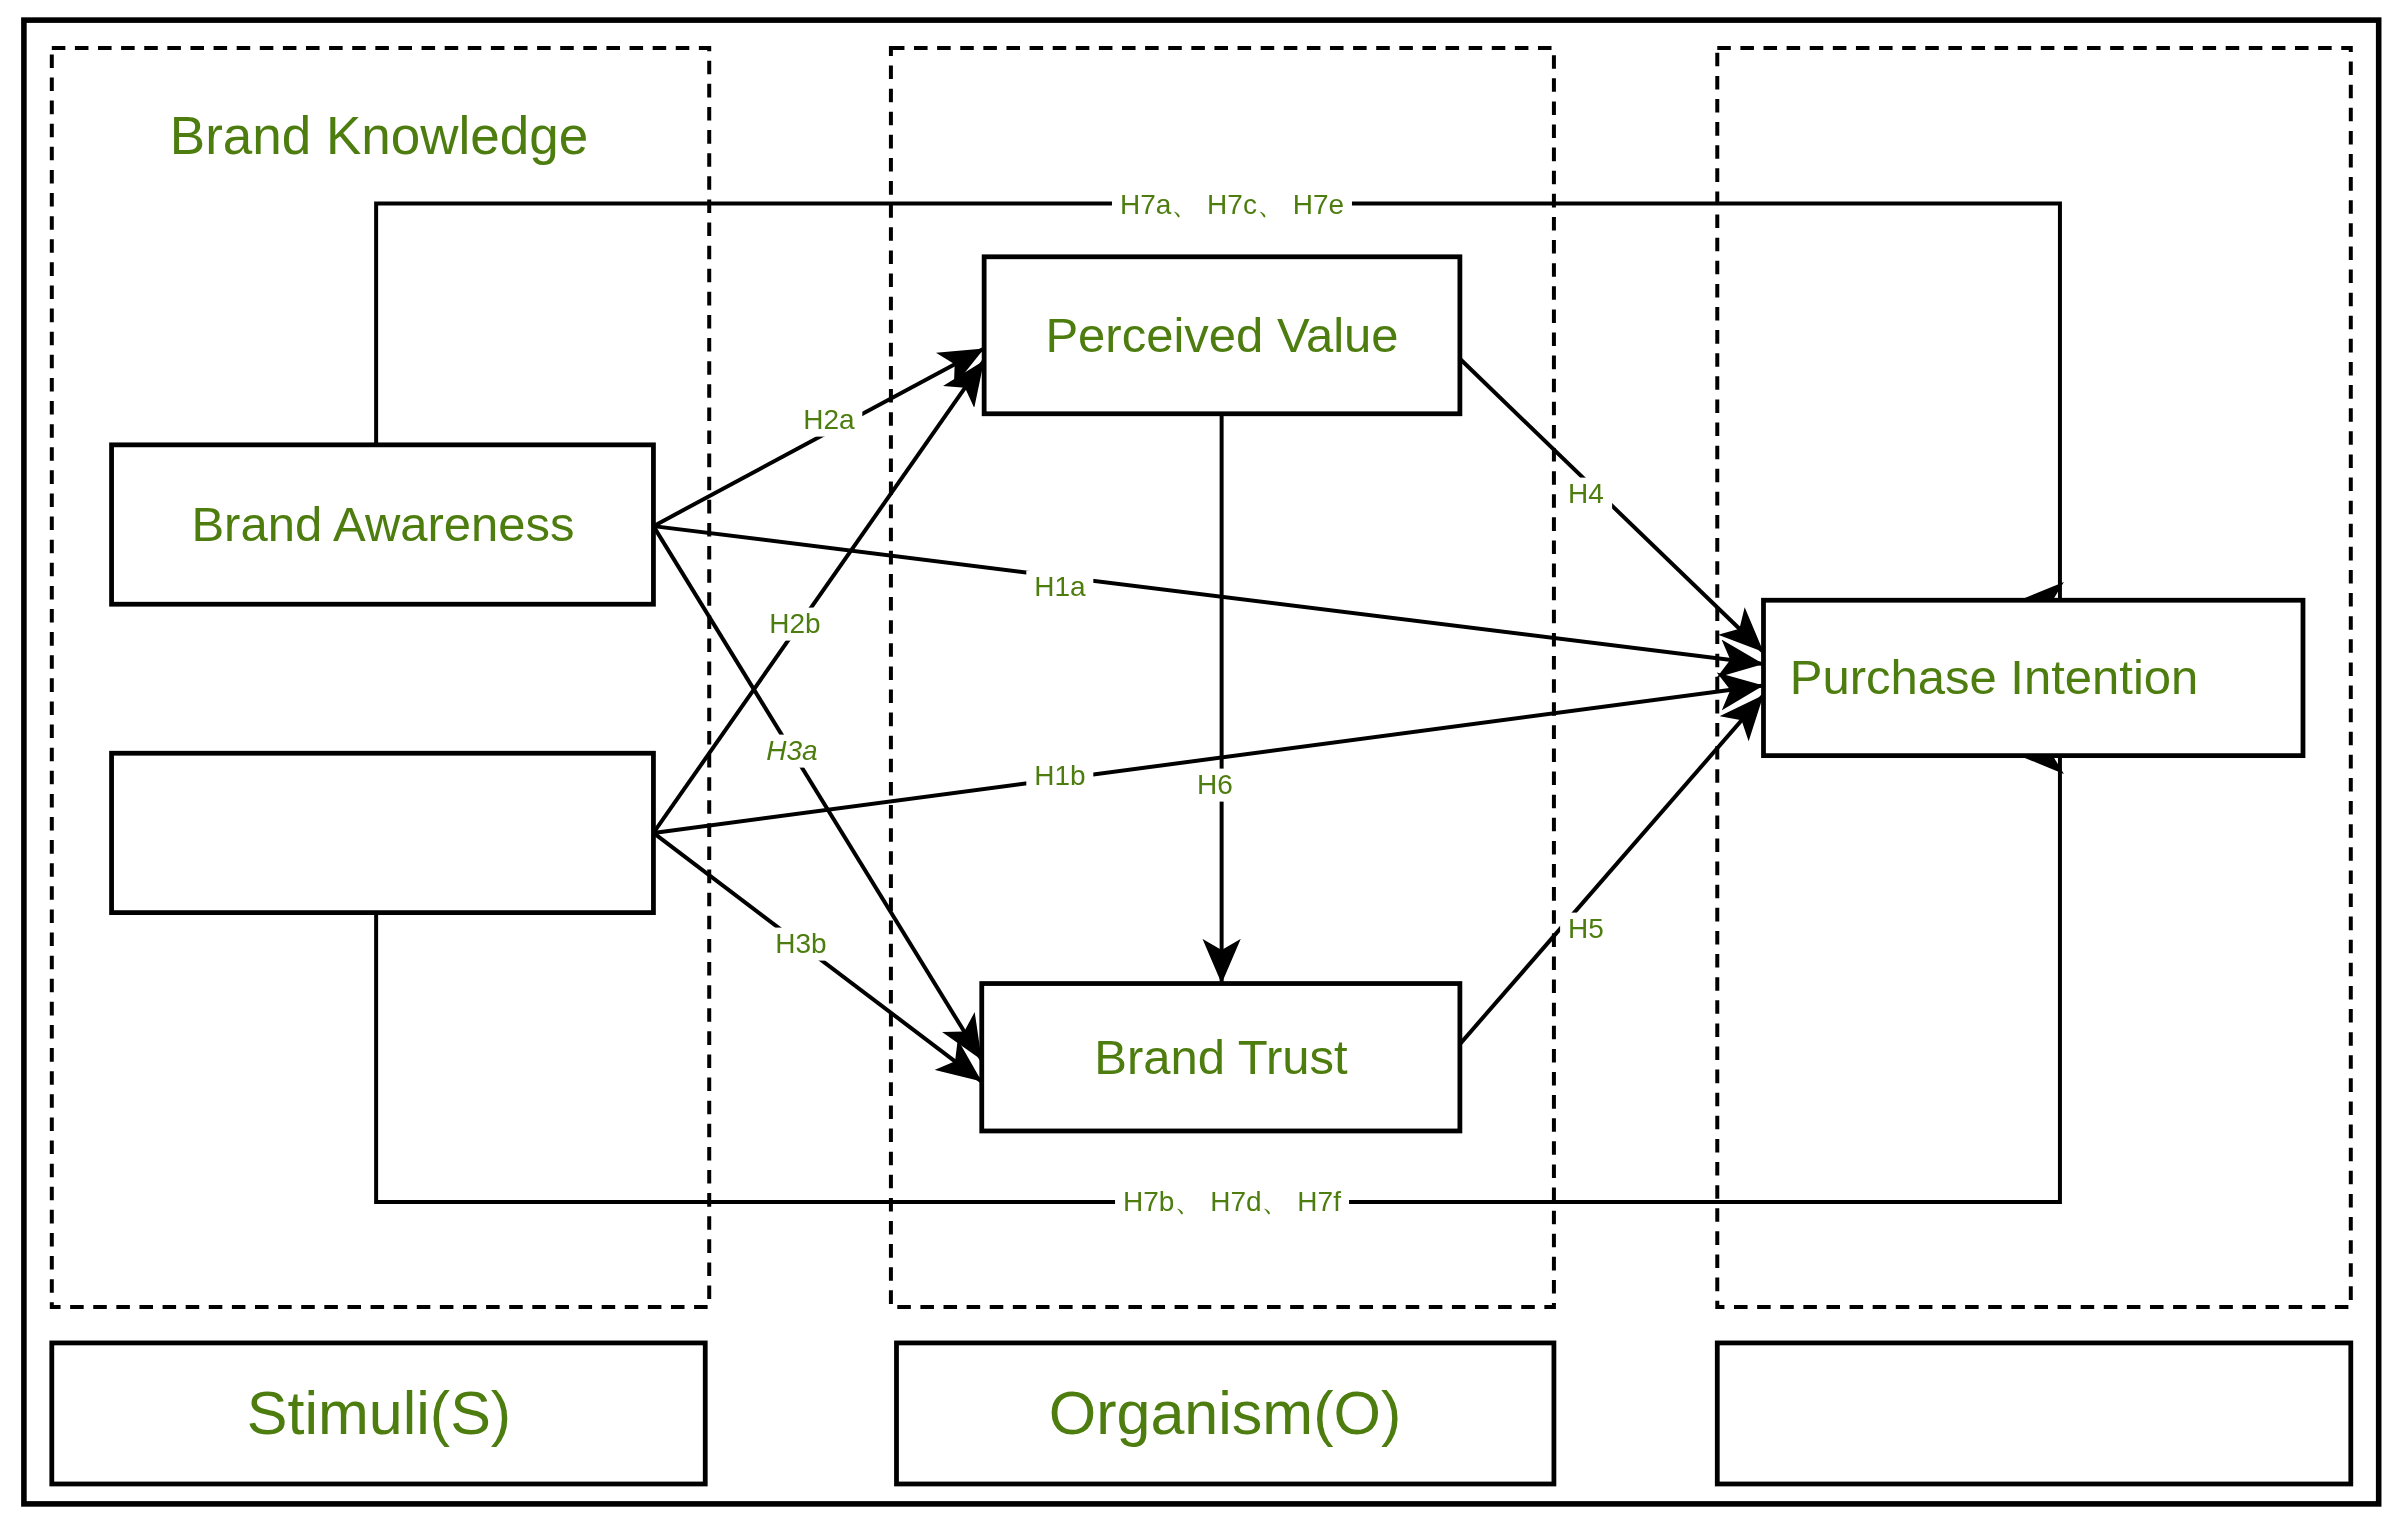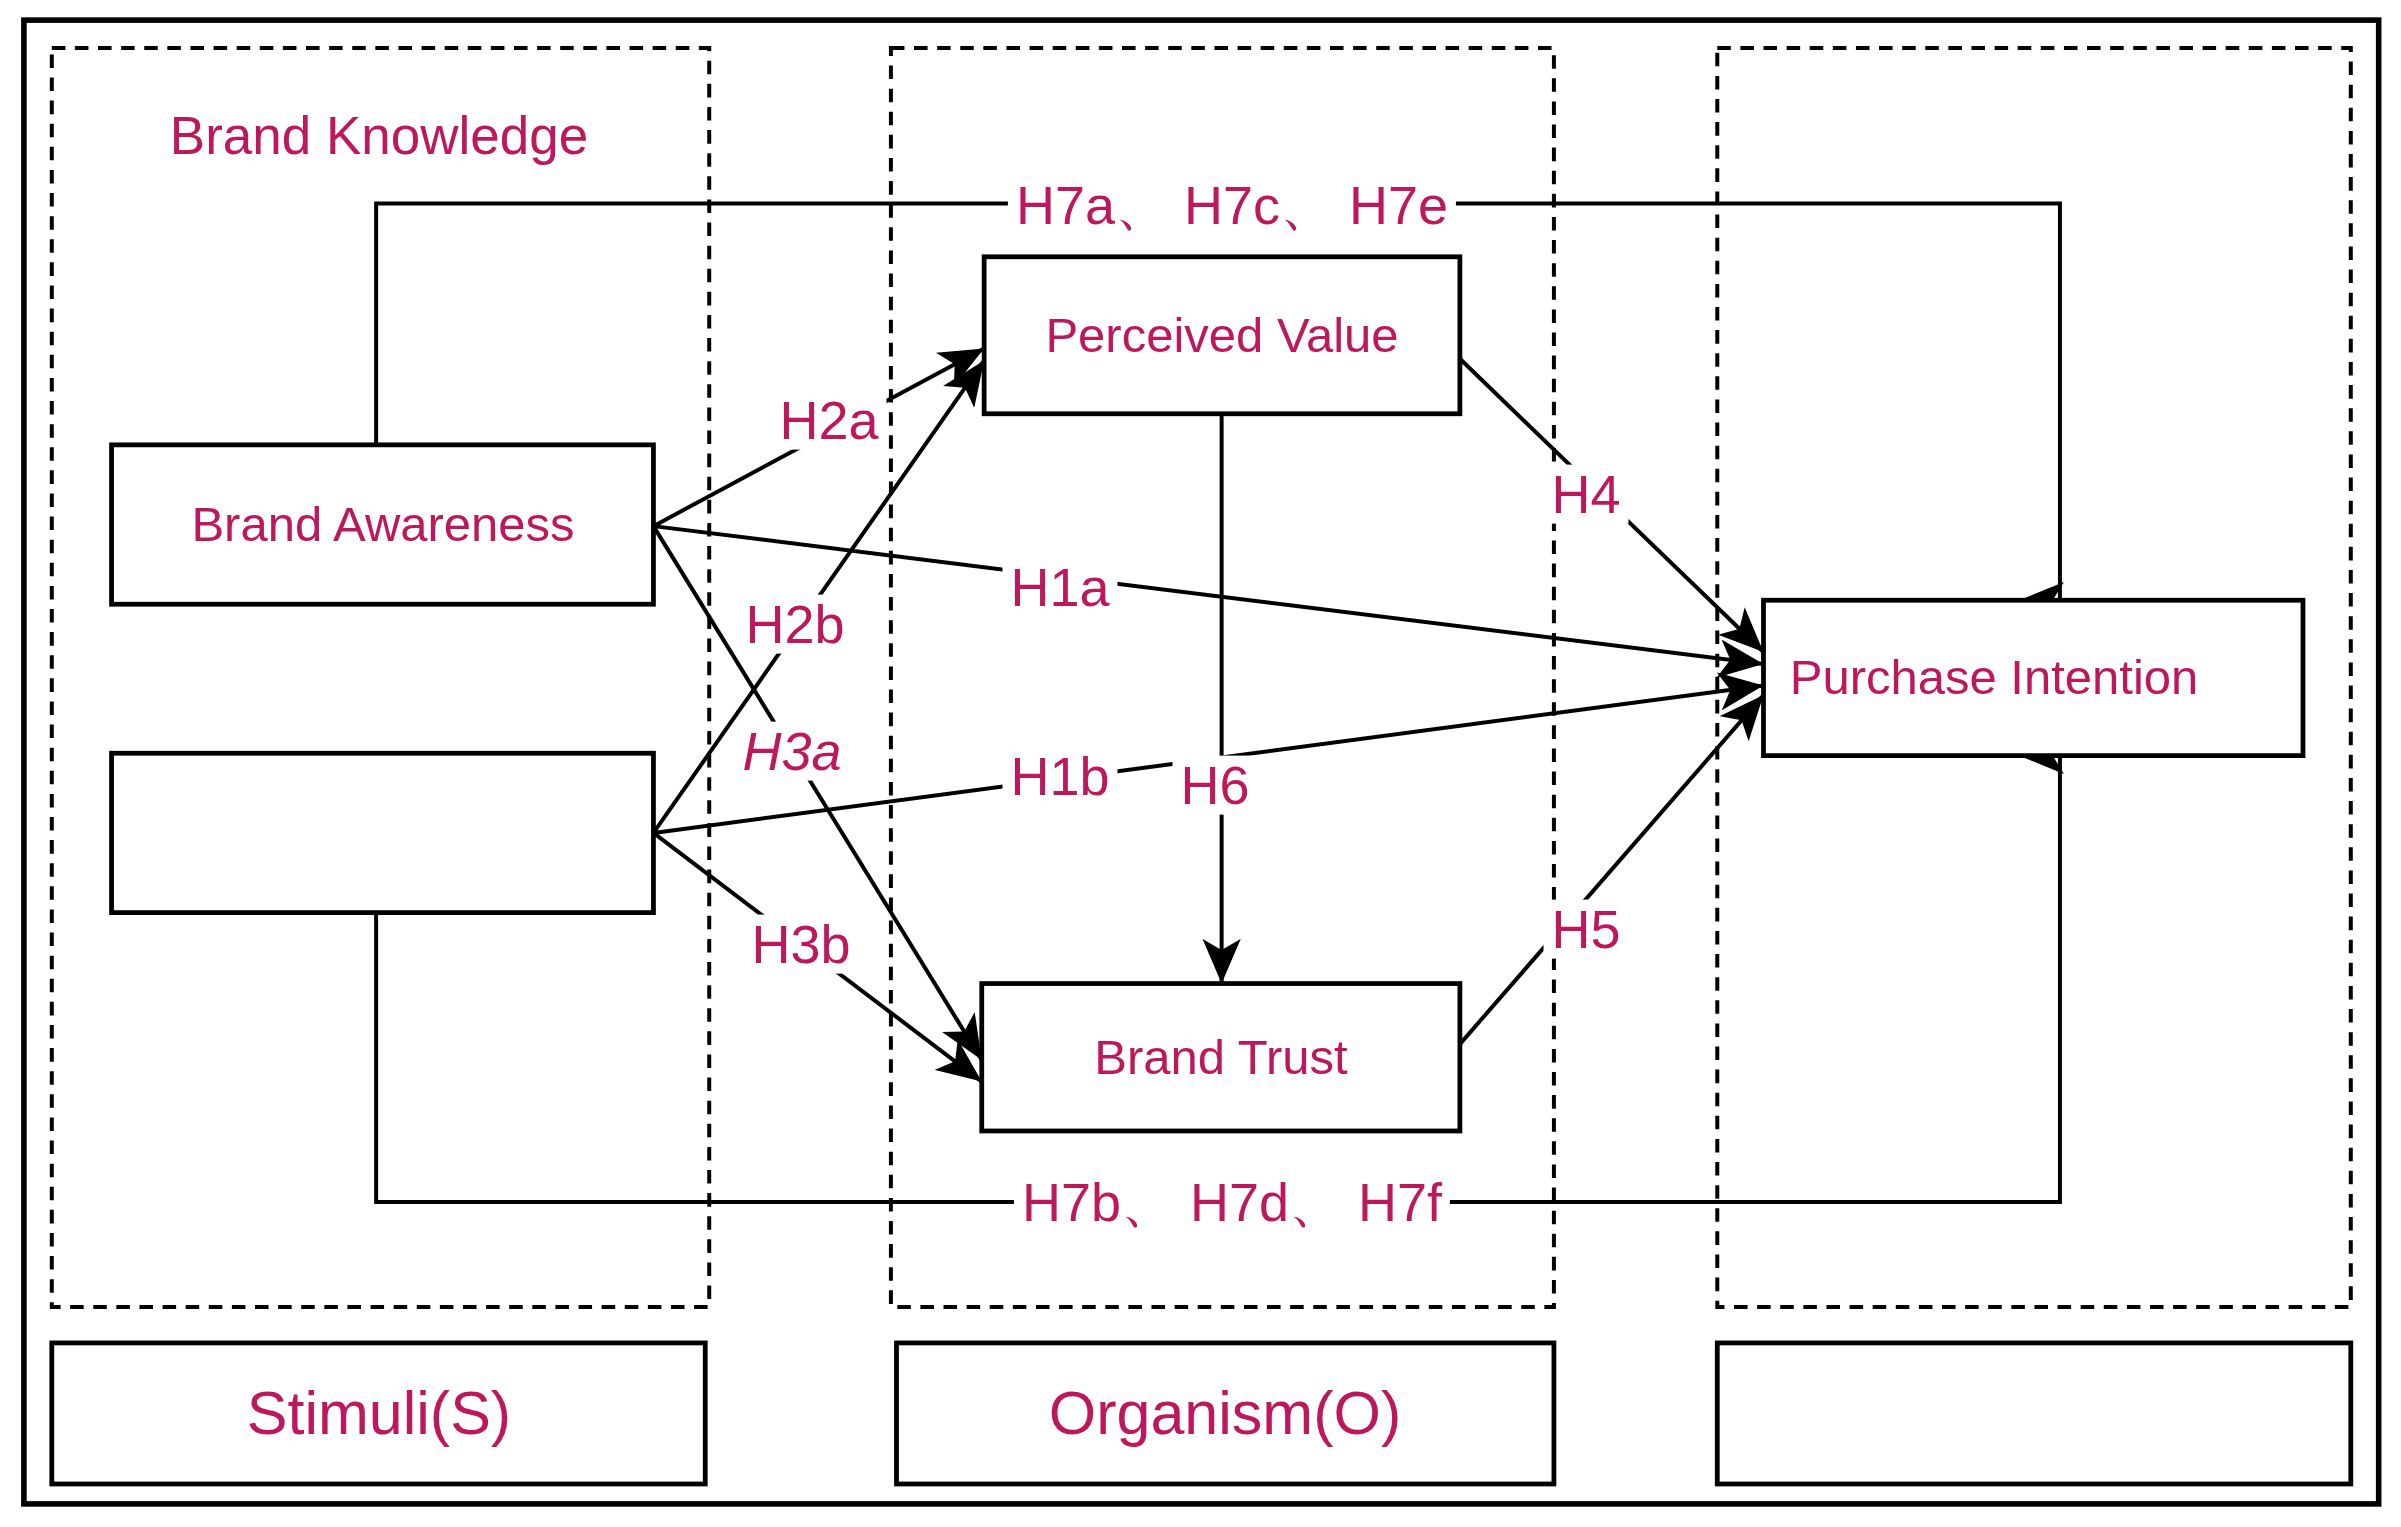--- a/index.html
+++ b/index.html
@@ -9,27 +9,27 @@
     background:#ffffff;
     font-family:"Liberation Sans", sans-serif;
     color:#000;
     overflow:hidden;
   }
   #wires{position:absolute;left:0;top:0;width:100%;height:100%;}
   .lbl{
     position:absolute;
     transform:translate(-50%,-50%);
     white-space:nowrap;
-    color:#be185d;
+    color:#4d7c0f;
     text-align:center;
     line-height:1;
   }
   .node-lbl{font-size:49px;}
   .hyp-lbl{
-    font-size:54px;
+    font-size:28px;
     background:#ffffff;
     padding:2.4px 8px;
   }
   .section-lbl{font-size:61px;}
   .title-lbl{font-size:53px;}
 </style>
 </head>
 <body>
 
 <div id="stage">

